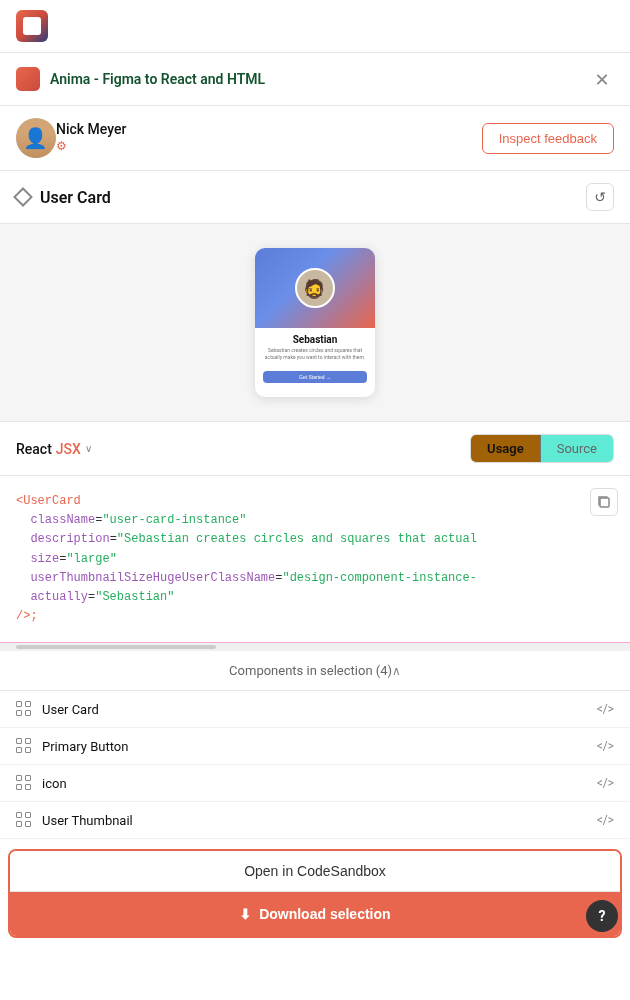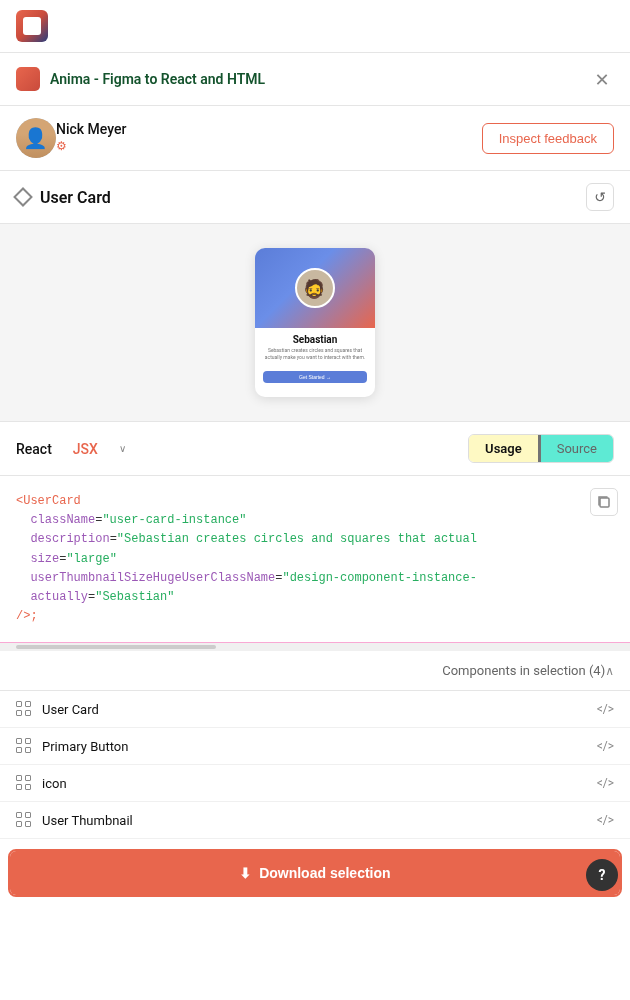--- a/index.html
+++ b/index.html
@@ -194,21 +194,21 @@
     .code-header {
       display: flex;
       align-items: center;
       padding: 12px 16px;
       justify-content: space-between;
       border-bottom: 1px solid #e5e5e5;
     }
     .lang-selector {
       display: flex;
       align-items: center;
-      gap: 21px;
+      gap: 4px;
       font-size: 14px;
       font-weight: 500;
       cursor: pointer;
       color: #111;
     }
     .lang-jsx { color: #e8664d; font-weight: 500; }
     .chevron-down { font-size: 10px; color: #888; }
     .tab-group {
       display: flex;
       border: 1px solid #ddd;
@@ -216,24 +216,24 @@
       overflow: hidden;
     }
     .code-tab {
       padding: 6px 16px;
       font-size: 13px;
       cursor: pointer;
       color: #666;
       background: #5eead4;
     }
     .code-tab.active {
-      background: #fef9c3;
+      background: #a16207;
       color: #111;
       font-weight: 600;
-      border-right: 3px solid #737373;
+      border-right: 1px solid #737373;
     }
 
     
     .code-block {
       background: #fff;
       padding: 16px;
       font-family: 'Courier New', Courier, monospace;
       font-size: 12px;
       line-height: 1.6;
       position: relative;
@@ -271,21 +271,21 @@
       width: 200px;
       height: 4px;
       background: #ccc;
       border-radius: 2px;
     }
 
     
     .section-header {
       display: flex;
       align-items: center;
-      justify-content: flex-end;
+      justify-content: center;
       padding: 12px 16px;
       border-bottom: 1px solid #e5e5e5;
       background: #fff;
     }
     .section-title { font-size: 13px; color: #666; }
     .chevron-up { font-size: 12px; color: #888; cursor: pointer; }
 
     .component-list-item {
       display: flex;
       align-items: center;
@@ -481,19 +481,20 @@
       <div class="grid-dot"></div>
       <div class="grid-dot"></div>
     </div>
     <span class="comp-name">User Thumbnail</span>
     <span class="code-bracket">&lt;/&gt;</span>
   </div>
 </div>
 
 <div class="bottom-area">
   <div class="bottom-actions">
+    <button class="open-sandbox-btn">Open in CodeSandbox</button>
     <button class="download-btn">
       <span>⬇</span>
       <span>Download selection</span>
     </button>
   </div>
   <div class="help-btn">?</div>
 </div>
 
 </body></html>

